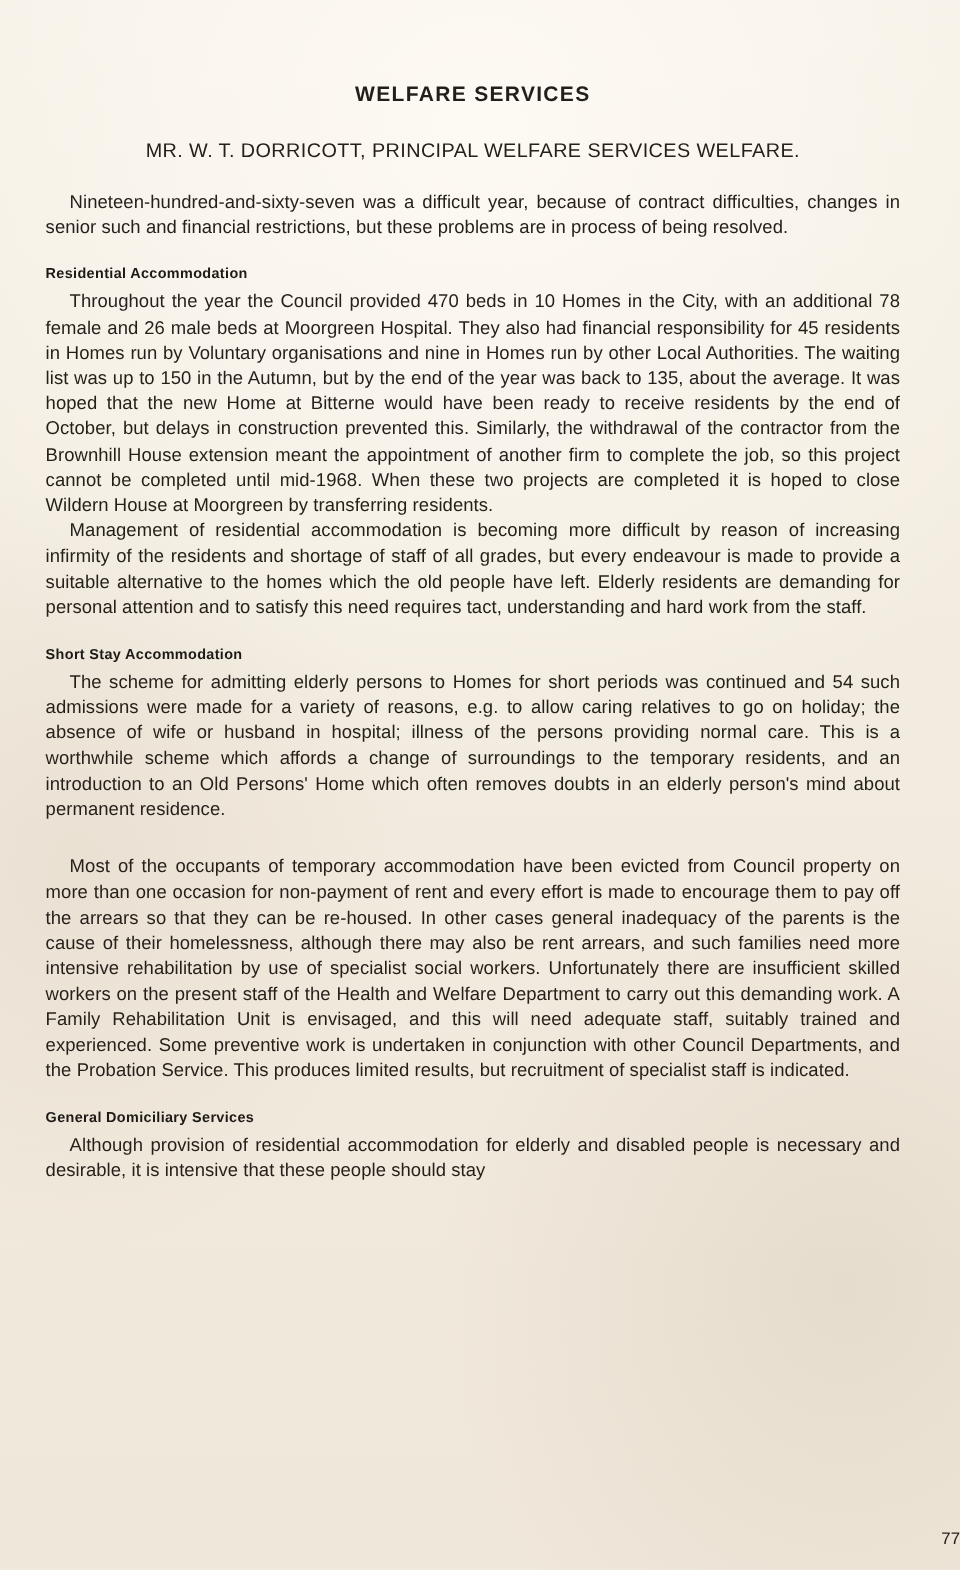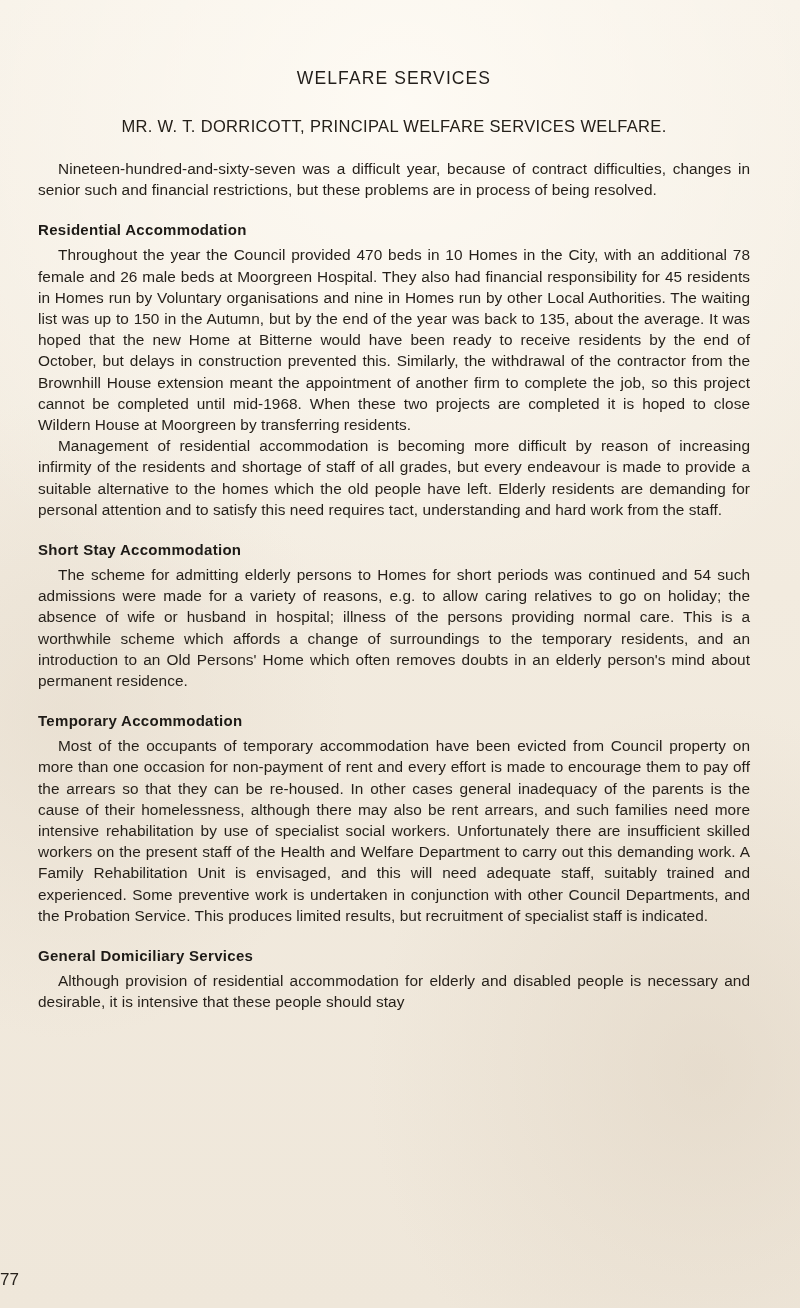--- a/index.html
+++ b/index.html
@@ -32,35 +32,35 @@
     left: 38px;
     top: 0;
     width: 712px;
     height: 1308px;
   }
   .doc-title {
     margin: 0;
     padding-top: 68px;
     text-align: center;
     font-size: 17.5px;
-    font-weight: normal;
+    font-weight: bold;
     letter-spacing: 1.1px;
     color: #221e1a;
   }
   .doc-subtitle {
     margin: 0;
     padding-top: 28px;
     text-align: center;
     font-size: 16.5px;
     font-weight: normal;
     letter-spacing: 0.35px;
     color: #252019;
   }
   .section-heading {
-    font-size: 15px;
+    font-size: 12px;
     font-weight: bold;
     letter-spacing: 0.3px;
     color: #1d1a16;
     margin: 0;
     padding: 0;
   }
   p.body-text {
     margin: 0;
     font-size: 15.4px;
     line-height: 21.2px;
@@ -73,23 +73,24 @@
     text-indent: 20px;
   }
   .gap-lg { height: 21px; }
   .lead-gap { height: 22px; }
   .head-gap { height: 6px; }
   .page-number {
     position: absolute;
     left: 0;
     right: 0;
     bottom: 18px;
-    text-align: left;
-    font-size: 17px;
+    text-align: right;
+    font-size: 14px;
     color: #27221c;
+    padding-left: 20px;
   }
 </style>
 </head>
 <body>
 
 <div class="paper">
   <div class="page-inner">
 
     <h1 class="doc-title">WELFARE SERVICES</h1>
 
@@ -107,21 +108,20 @@
     <p class="body-text indent">Management of residential accommodation is becoming more difficult by reason of increasing infirmity of the residents and shortage of staff of all grades, but every endeavour is made to provide a suitable alternative to the homes which the old people have left. Elderly residents are demanding for personal attention and to satisfy this need requires tact, understanding and hard work from the staff.</p>
 
     <div class="gap-lg"></div>
 
     <h3 class="section-heading">Short Stay Accommodation</h3>
     <div class="head-gap"></div>
     <p class="body-text indent">The scheme for admitting elderly persons to Homes for short periods was continued and 54 such admissions were made for a variety of reasons, e.g. to allow caring relatives to go on holiday; the absence of wife or husband in hospital; illness of the persons providing normal care. This is a worthwhile scheme which affords a change of surroundings to the temporary residents, and an introduction to an Old Persons' Home which often removes doubts in an elderly person's mind about permanent residence.</p>
 
     <div class="gap-lg"></div>
 
-    <h3 class="section-heading">Temporary Accommodation</h3>
     <div class="head-gap"></div>
     <p class="body-text indent">Most of the occupants of temporary accommodation have been evicted from Council property on more than one occasion for non-payment of rent and every effort is made to encourage them to pay off the arrears so that they can be re-housed. In other cases general inadequacy of the parents is the cause of their homelessness, although there may also be rent arrears, and such families need more intensive rehabilitation by use of specialist social workers. Unfortunately there are insufficient skilled workers on the present staff of the Health and Welfare Department to carry out this demanding work. A Family Rehabilitation Unit is envisaged, and this will need adequate staff, suitably trained and experienced. Some preventive work is undertaken in conjunction with other Council Departments, and the Probation Service. This produces limited results, but recruitment of specialist staff is indicated.</p>
 
     <div class="gap-lg"></div>
 
     <h3 class="section-heading">General Domiciliary Services</h3>
     <div class="head-gap"></div>
     <p class="body-text indent">Although provision of residential accommodation for elderly and disabled people is necessary and desirable, it is intensive that these people should stay</p>
 
   </div>

